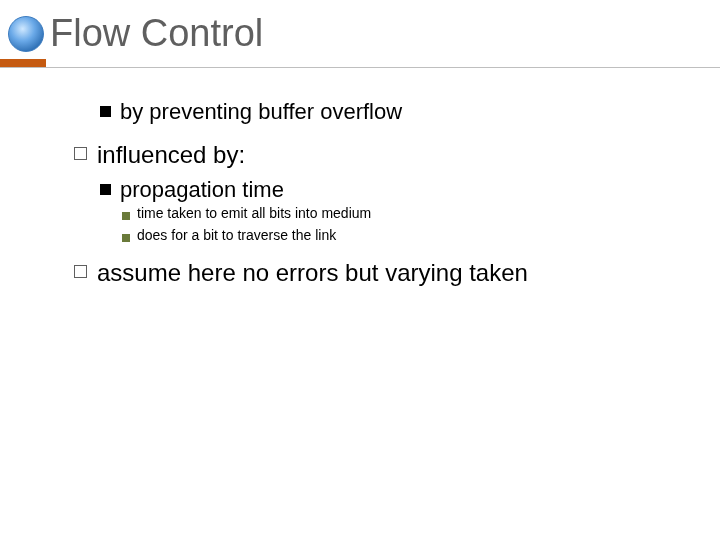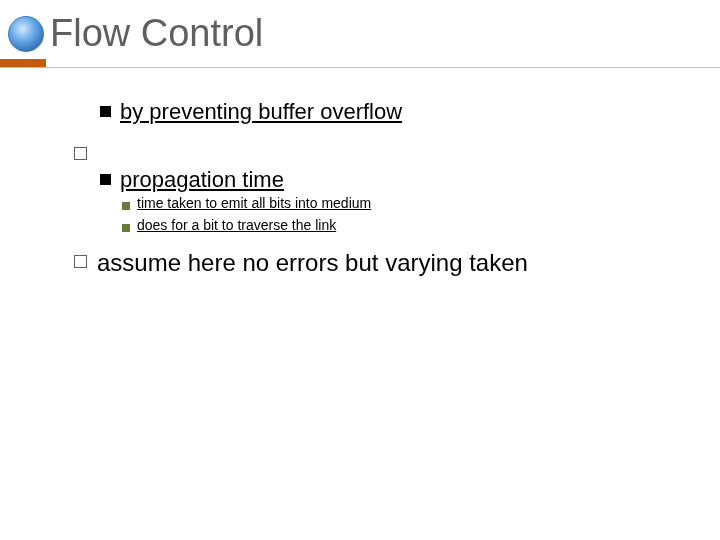--- a/index.html
+++ b/index.html
@@ -47,21 +47,21 @@
   }
   ul { list-style: none; }
   .lvl1 > li { margin-bottom: 14px; }
   .lvl1 > li > .row { display: flex; align-items: flex-start; }
   .lvl1-text { font-size: 24px; line-height: 1.25; }
   .bullet-box {
     width: 13px; height: 13px; border: 1.6px solid #5f5f5f;
     margin-right: 10px; margin-top: 7px; flex: none;
   }
   .lvl2 { margin-left: 26px; margin-top: 6px; }
-  .lvl2 > li { margin-bottom: 4px; text-decoration: underline; }
+  .lvl2 > li { margin-bottom: 4px; }
   .lvl2 > li > .row { display: flex; align-items: flex-start; }
   .lvl2-text { font-size: 22px; line-height: 1.25; }
   .bullet-box-sm {
     width: 11px; height: 11px; background: #000;
     margin-right: 9px; margin-top: 8px; flex: none;
   }
   .lvl4 { margin-left: 22px; margin-top: 2px; }
   .lvl4 > li > .row { display: flex; align-items: flex-start; }
   .lvl4-text { font-size: 14px; line-height: 1.25; }
   .bullet-sq {
@@ -89,20 +89,21 @@
             <span class="bullet-box-sm"></span>
             <span class="lvl2-text">by preventing buffer overflow</span>
           </div>
         </li>
       </ul>
     </li>
 
     <li>
       <div class="row">
         <span class="bullet-box"></span>
+        <span class="lvl1-text">influenced by:</span>
       </div>
       <ul class="lvl2">
         <li>
           <div class="row">
             <span class="bullet-box-sm"></span>
             <span class="lvl2-text">propagation time</span>
           </div>
           <ul class="lvl4">
             <li>
               <div class="row">

